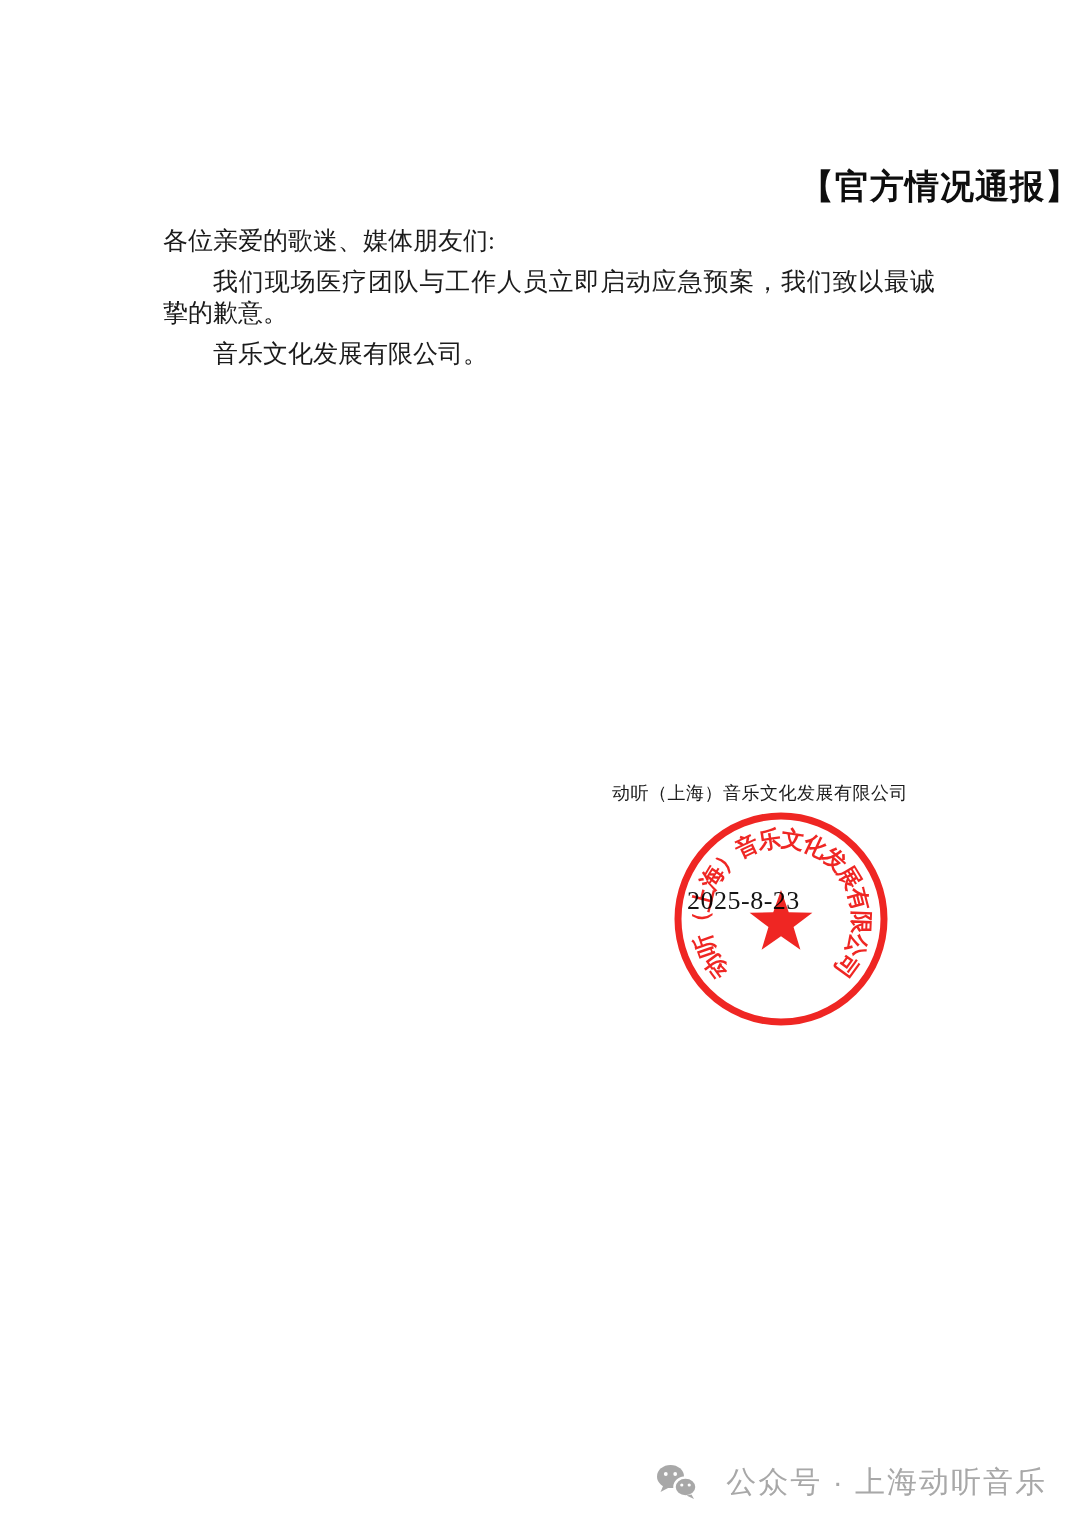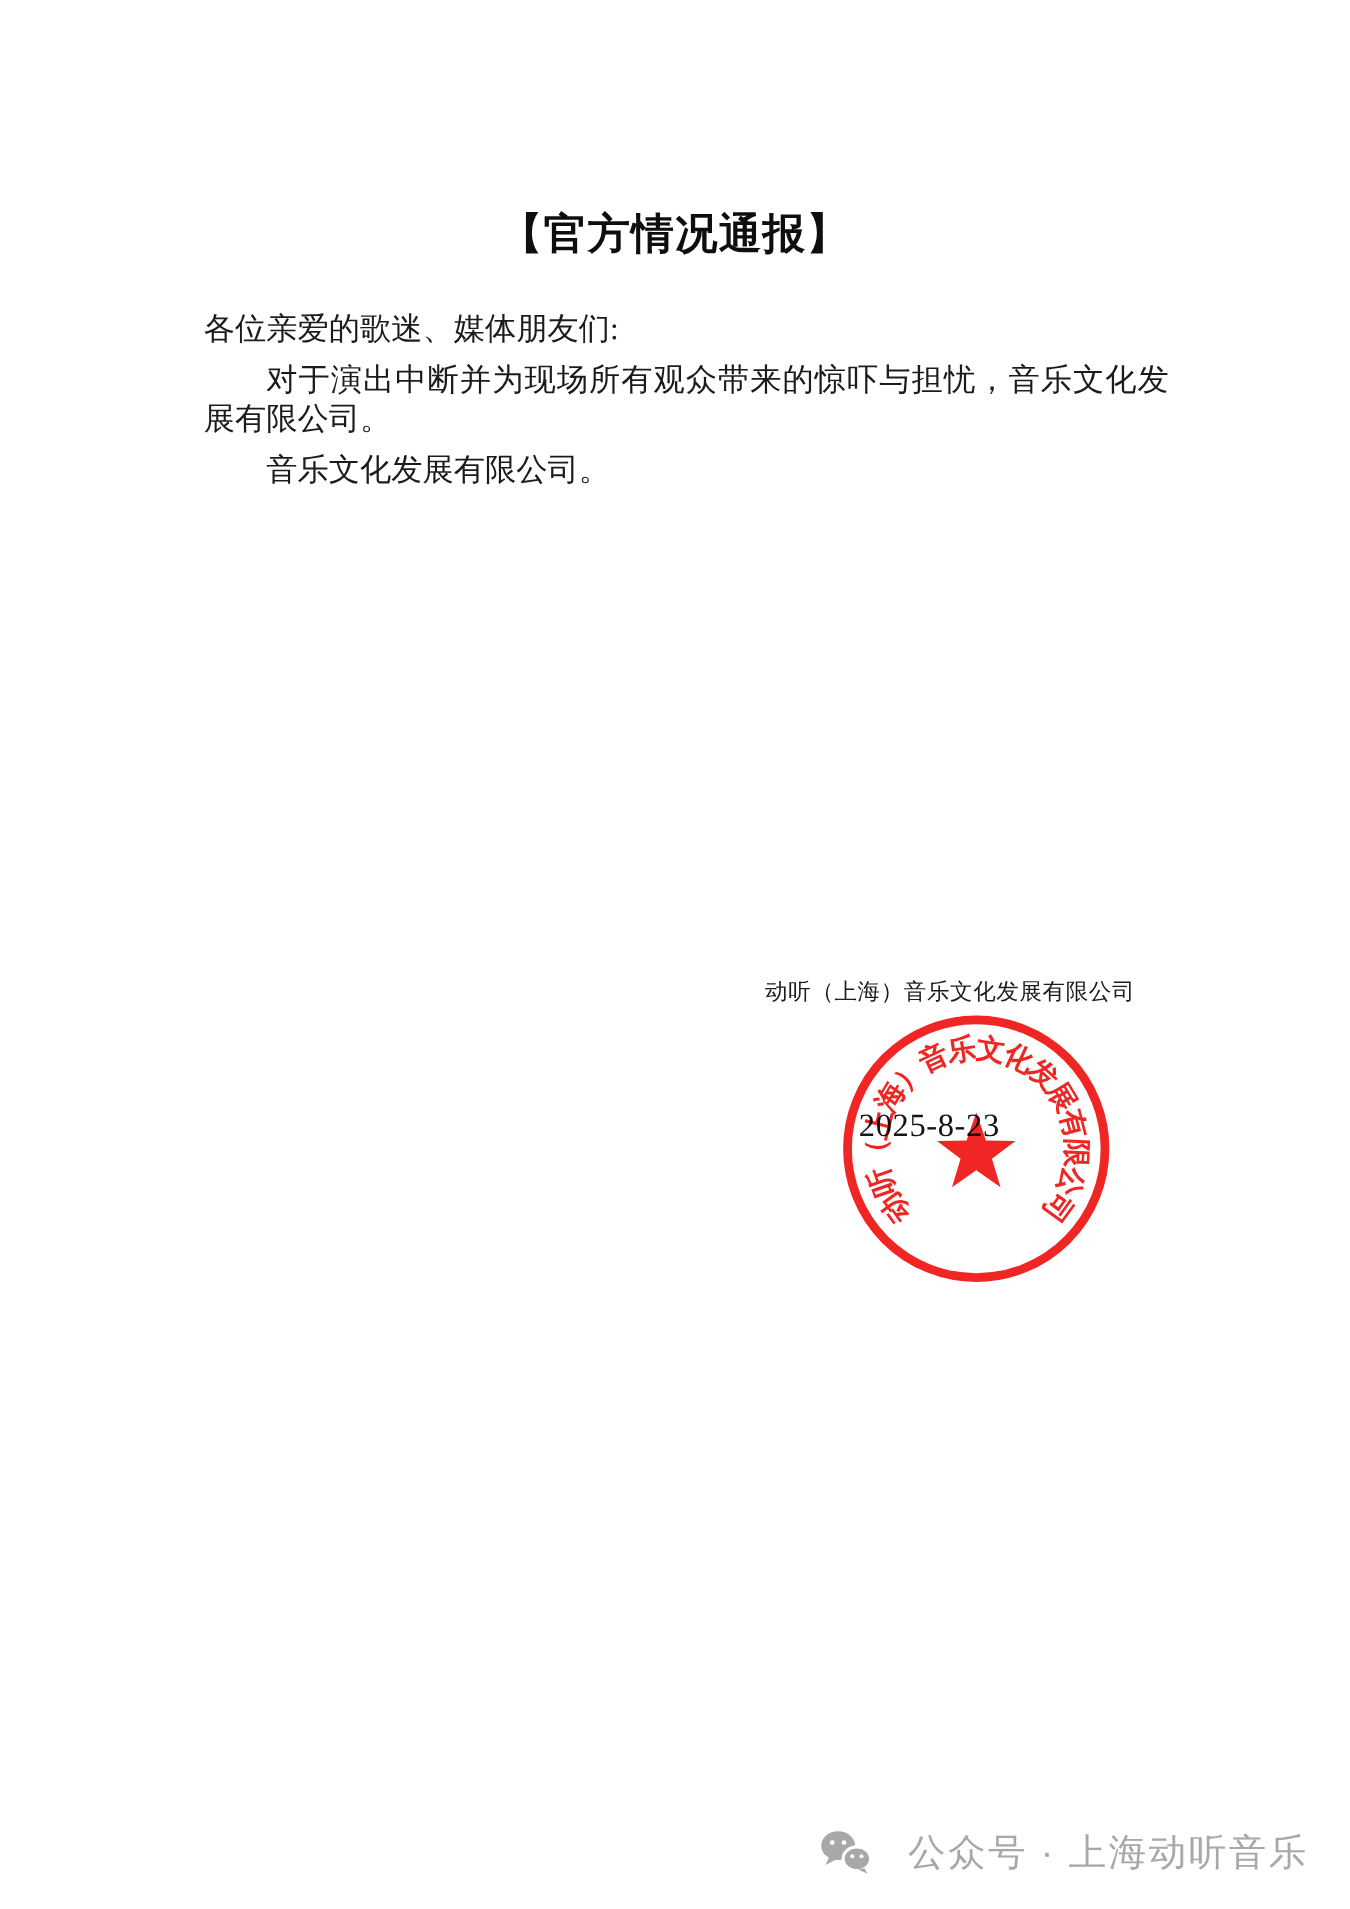--- a/index.html
+++ b/index.html
@@ -10,29 +10,29 @@
     background: #ffffff;
     overflow: hidden;
     font-family: "Liberation Serif", "DejaVu Serif", serif;
     color: #1b1b1b;
   }
   .doc-title {
     position: absolute;
     top: 164px;
     left: 0;
     width: 100%;
-    text-align: center;
+    text-align: right;
     font-size: 34px;
     font-weight: bold;
     color: #0e0e0e;
     letter-spacing: 1px;
   }
   .content {
     position: absolute;
-    top: 248px;
+    top: 225px;
     left: 163px;
     right: 145px;
     font-size: 25px;
     line-height: 31px;
     text-align: justify;
     color: #1b1b1b;
   }
   .content p { margin: 0 0 10px 0; }
   .content p.indent { text-indent: 2em; }
   .signature {
@@ -80,21 +80,21 @@
 </head>
 <body>
 
 <div class="page">
 
   <div class="doc-title">【官方情况通报】</div>
 
   <div class="content">
     <p>各位亲爱的歌迷、媒体朋友们:</p>
     <div id="paragraphs">
-        <p class="indent">对于演出中断并为现场所有观众带来的惊吓与担忧，音乐文化发展有限公司。</p>
+        <p class="indent">我们现场医疗团队与工作人员立即启动应急预案，我们致以最诚挚的歉意。</p>
         <p class="indent">音乐文化发展有限公司。</p>
       </div>
   </div>
 
   <div class="signature">动听（上海）音乐文化发展有限公司</div>
 
   <div class="seal-date">2025-8-23</div>
 
   <svg class="seal" viewBox="0 0 220 220" width="220" height="220" xmlns="http://www.w3.org/2000/svg">
     <circle id="seal-ring" cx="110" cy="110" r="103" fill="none" stroke-width="7" stroke="#ee1512"></circle>

